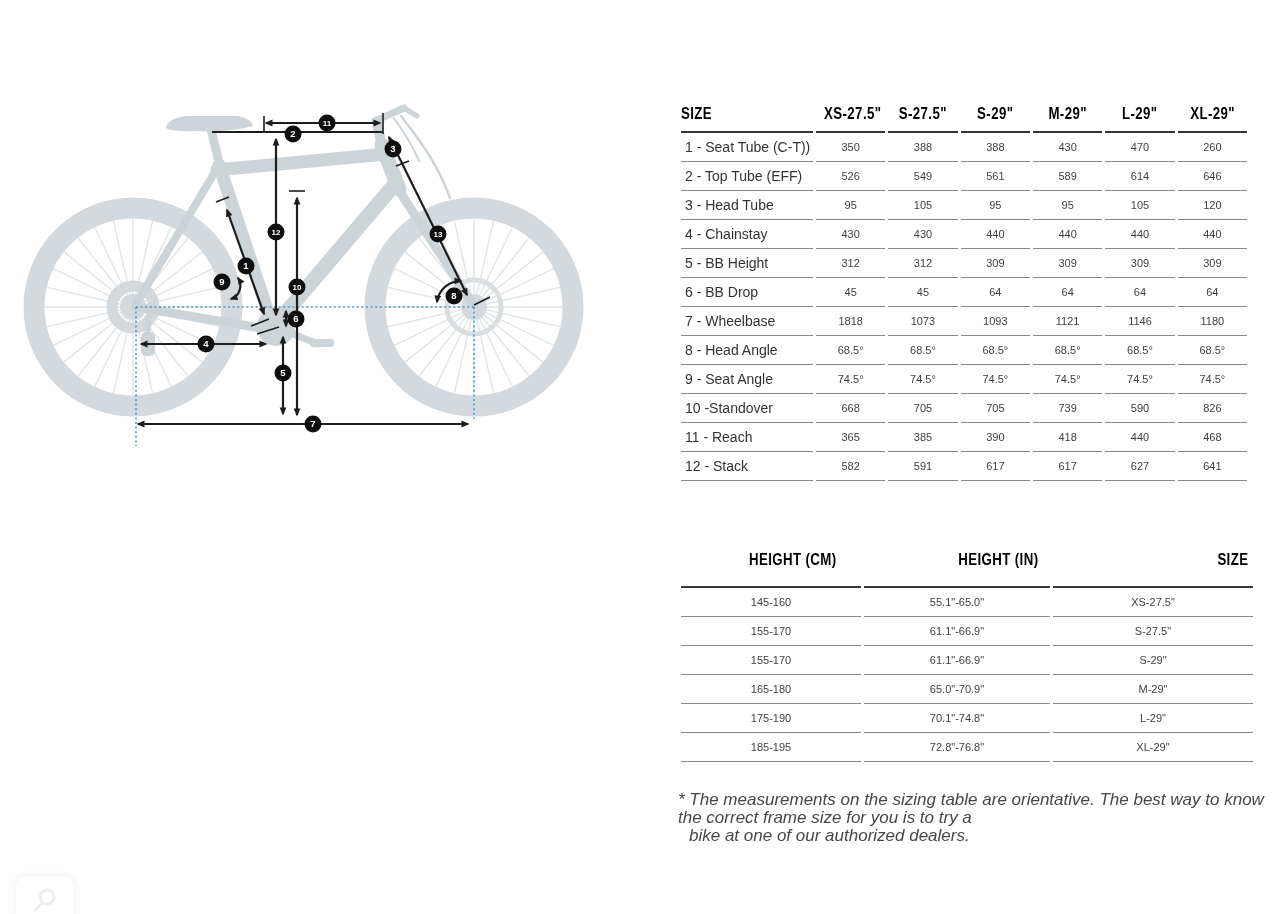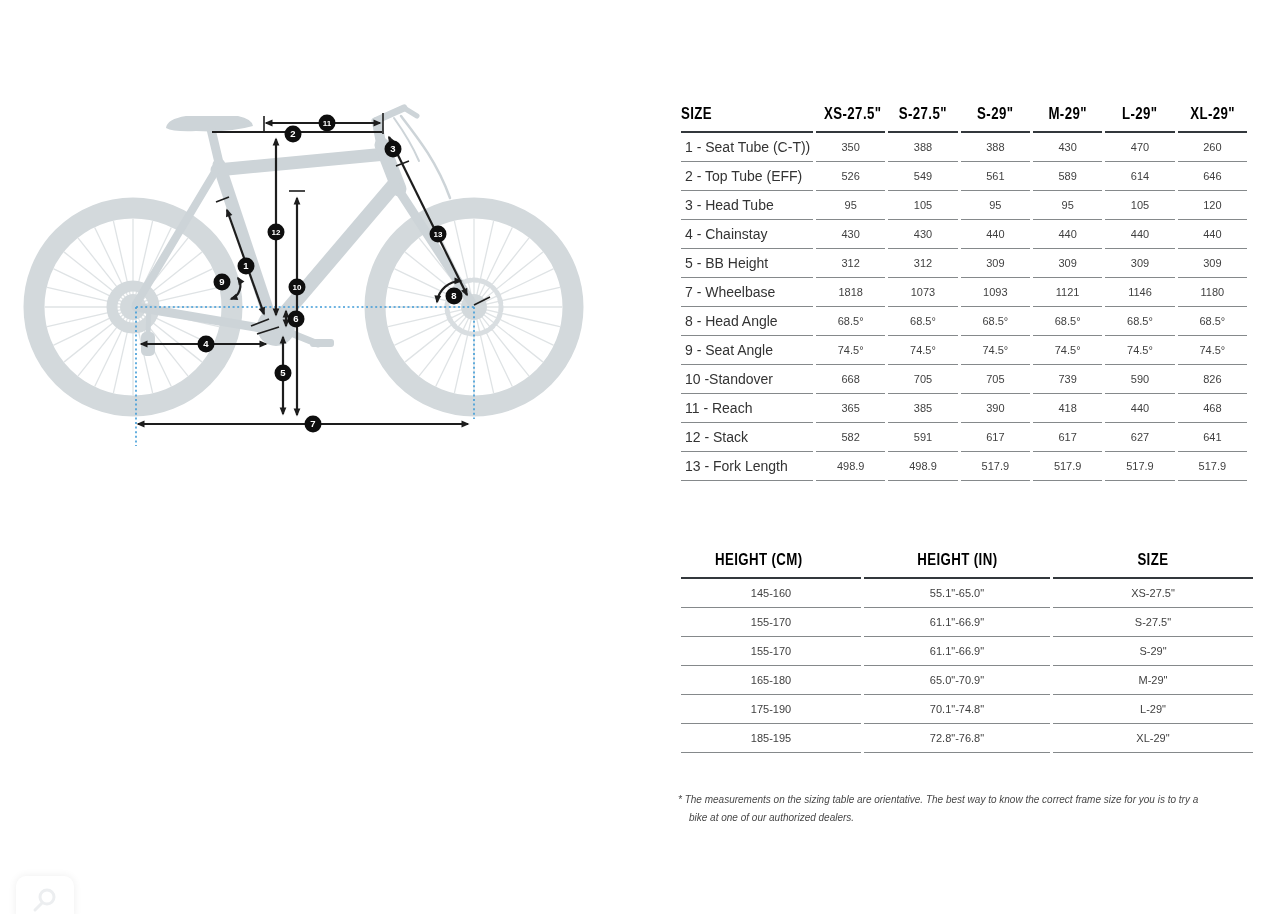--- a/index.html
+++ b/index.html
@@ -14,25 +14,25 @@
   table.spec th{vertical-align:bottom;padding:0 0 7px 0;border-bottom:2px solid #33383c;
                 color:#000000;font-size:17px;font-weight:bold;white-space:nowrap;}
   table.spec th .hx{display:inline-block;transform:scaleX(0.78);transform-origin:center;letter-spacing:.5px;}
   table.spec th:first-child .hx{transform-origin:left;}
   table.spec td{height:26px;border-bottom:1px solid #85898b;font-size:11px;color:#3f3f3f;
                 text-align:center;white-space:nowrap;overflow:hidden;}
   #geometry-table{left:678px;top:104px;width:572px;}
   #geometry-table th:first-child{text-align:left;}
   #geometry-table td.lbl{text-align:left;padding-left:4px;font-size:14px;color:#333;}
   #sizing-table{left:678px;top:550px;width:572px;}
-  #sizing-table th{padding-bottom:7px;}
+  #sizing-table th{padding-bottom:16px;text-align:right;}
 
   
   #footnote{position:absolute;left:678px;top:791px;width:586px;font-style:italic;
-            font-size:10px;color:#474747;line-height:18px;}
+            font-size:17px;color:#474747;line-height:18px;}
   #footnote .l2{padding-left:11px;}
 
   
   #zoom-btn{position:absolute;left:16px;top:876px;width:58px;height:48px;background:#fff;
             border:0;border-radius:10px;box-shadow:0 0 8px rgba(0,0,0,0.07);cursor:pointer;
             display:flex;align-items:center;justify-content:center;}
 </style>
 </head>
 <body>
 
@@ -292,20 +292,29 @@
         <tr>
           <td class="lbl">5 - BB Height</td>
           <td>312</td>
           <td>312</td>
           <td>309</td>
           <td>309</td>
           <td>309</td>
           <td>309</td>
         </tr>
         <tr>
+          <td class="lbl">6 - BB Drop</td>
+          <td>45</td>
+          <td>45</td>
+          <td>64</td>
+          <td>64</td>
+          <td>64</td>
+          <td>64</td>
+        </tr>
+        <tr>
           <td class="lbl">7 - Wheelbase</td>
           <td>1818</td>
           <td>1073</td>
           <td>1093</td>
           <td>1121</td>
           <td>1146</td>
           <td>1180</td>
         </tr>
         <tr>
           <td class="lbl">8 - Head Angle</td>
@@ -345,29 +354,20 @@
         </tr>
         <tr>
           <td class="lbl">12 - Stack</td>
           <td>582</td>
           <td>591</td>
           <td>617</td>
           <td>617</td>
           <td>627</td>
           <td>641</td>
         </tr>
-        <tr>
-          <td class="lbl">13 - Fork Length</td>
-          <td>498.9</td>
-          <td>498.9</td>
-          <td>517.9</td>
-          <td>517.9</td>
-          <td>517.9</td>
-          <td>517.9</td>
-        </tr>
       </tbody>
   </table>
 
   <table id="sizing-table" class="spec">
     <colgroup>
         <col style="width:180px">
         <col style="width:186px">
         <col style="width:200px">
       </colgroup>
     <thead>

